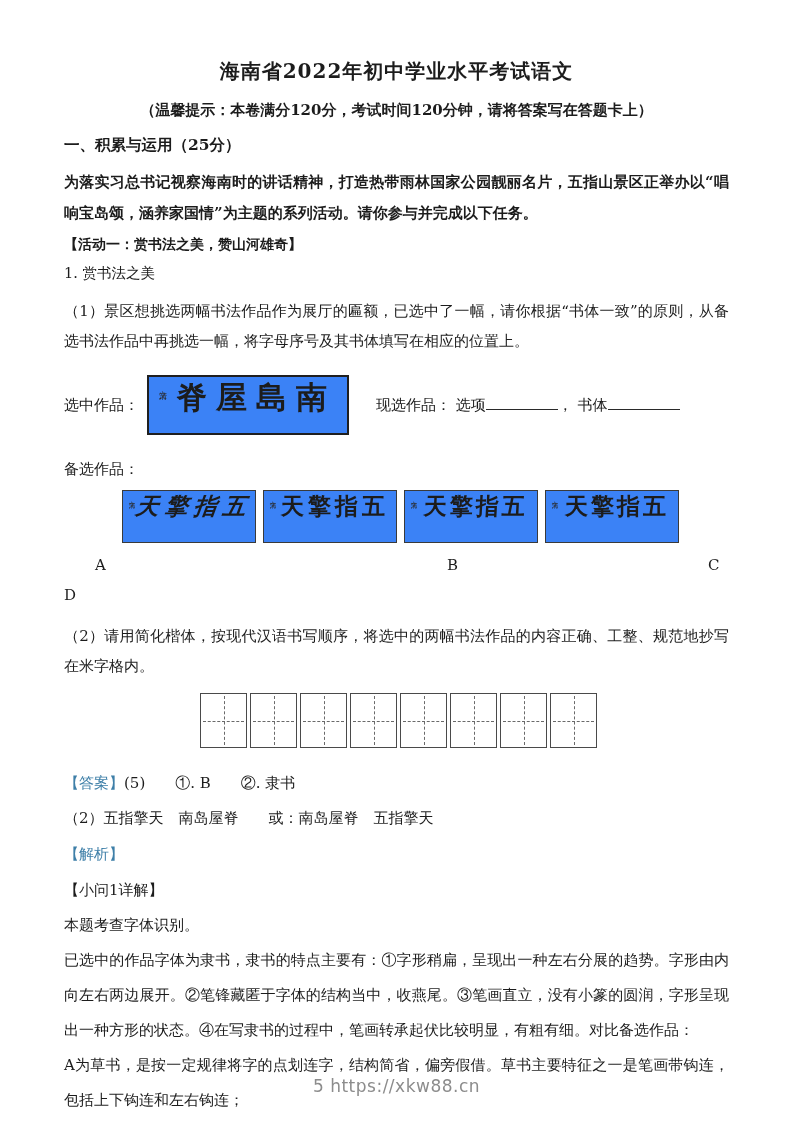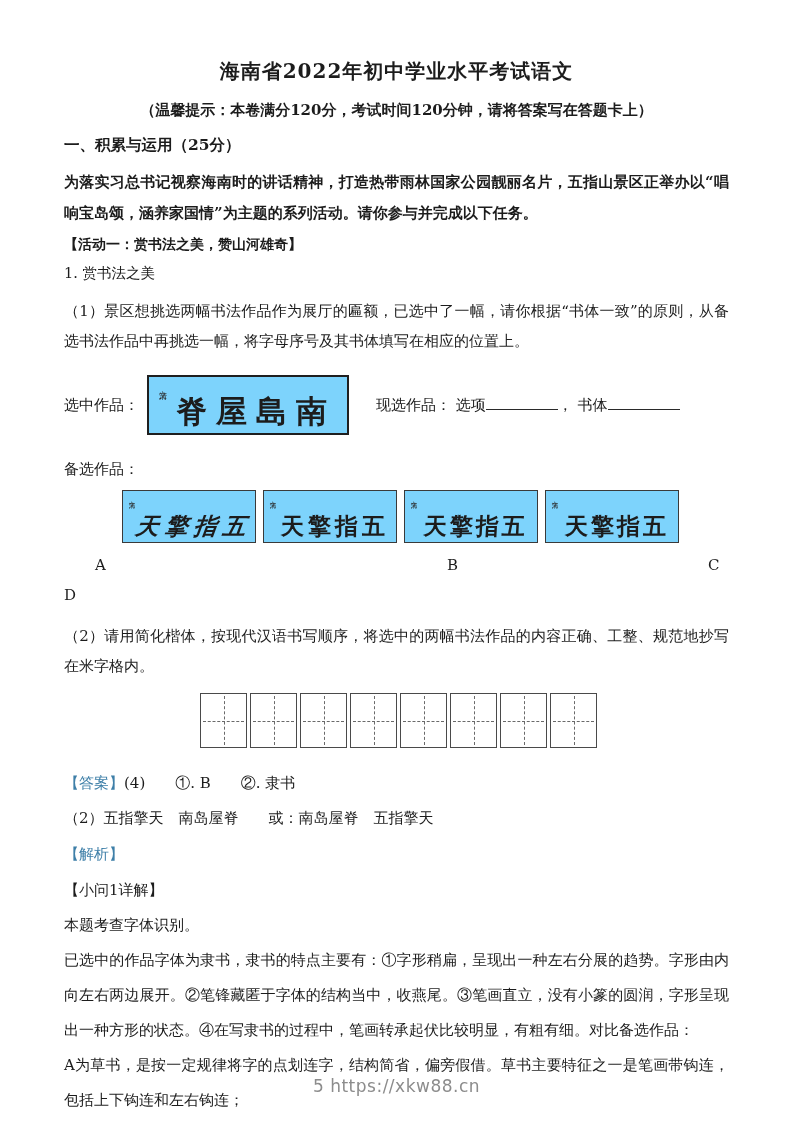--- a/index.html
+++ b/index.html
@@ -41,24 +41,24 @@
 
   .selected-row {
     margin-top: 19px;
     display: flex;
     align-items: center;
     font-size: 15px;
   }
   .selected-label { flex: 0 0 auto; }
   .art-frame {
     position: relative;
-    background: #7dd3fc;
+    background: #3b82f6;
     border: 2px solid #1f1f1f;
     display: flex;
-    align-items: flex-end;
+    align-items: flex-start;
     justify-content: center;
   }
   .art-frame.selected {
     width: 202px; height: 60px;
     margin-left: 8px;
   }
   .art-signature {
     position: absolute;
     left: 9px; top: 7px;
     writing-mode: vertical-rl;
@@ -215,21 +215,21 @@
     <div class="mizige"></div>
     <div class="mizige"></div>
     <div class="mizige"></div>
     <div class="mizige"></div>
     <div class="mizige"></div>
     <div class="mizige"></div>
   </div>
 
   <div class="answer-block">
     <div class="ans-line">
-      <span class="blue">【答案】</span><span>(4)　　①. B　　②. 隶书</span>
+      <span class="blue">【答案】</span><span>(5)　　①. B　　②. 隶书</span>
     </div>
     <div class="ans-line">（2）五指擎天　南岛屋脊　　或：南岛屋脊　五指擎天</div>
     <div class="analysis-label-line">
       <span class="blue">【解析】</span>
     </div>
     <div class="subq-line">【小问1详解】</div>
     <div class="analysis-para first">本题考查字体识别。</div>
     <div class="analysis-para">已选中的作品字体为隶书，隶书的特点主要有：①字形稍扁，呈现出一种左右分展的趋势。字形由内向左右两边展开。②笔锋藏匿于字体的结构当中，收燕尾。③笔画直立，没有小篆的圆润，字形呈现出一种方形的状态。④在写隶书的过程中，笔画转承起伏比较明显，有粗有细。对比备选作品：</div>
     <div class="analysis-para">A为草书，是按一定规律将字的点划连字，结构简省，偏旁假借。草书主要特征之一是笔画带钩连，包括上下钩连和左右钩连；</div>
   </div>

